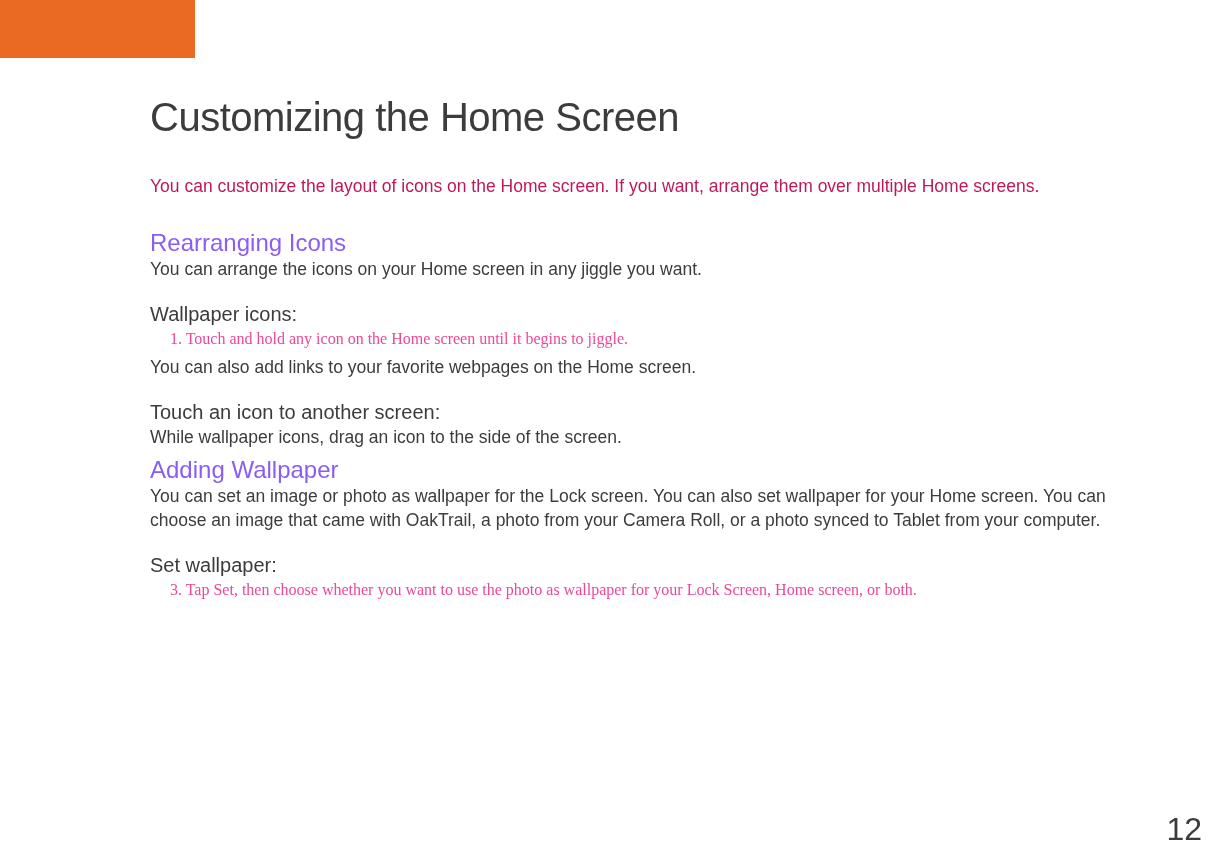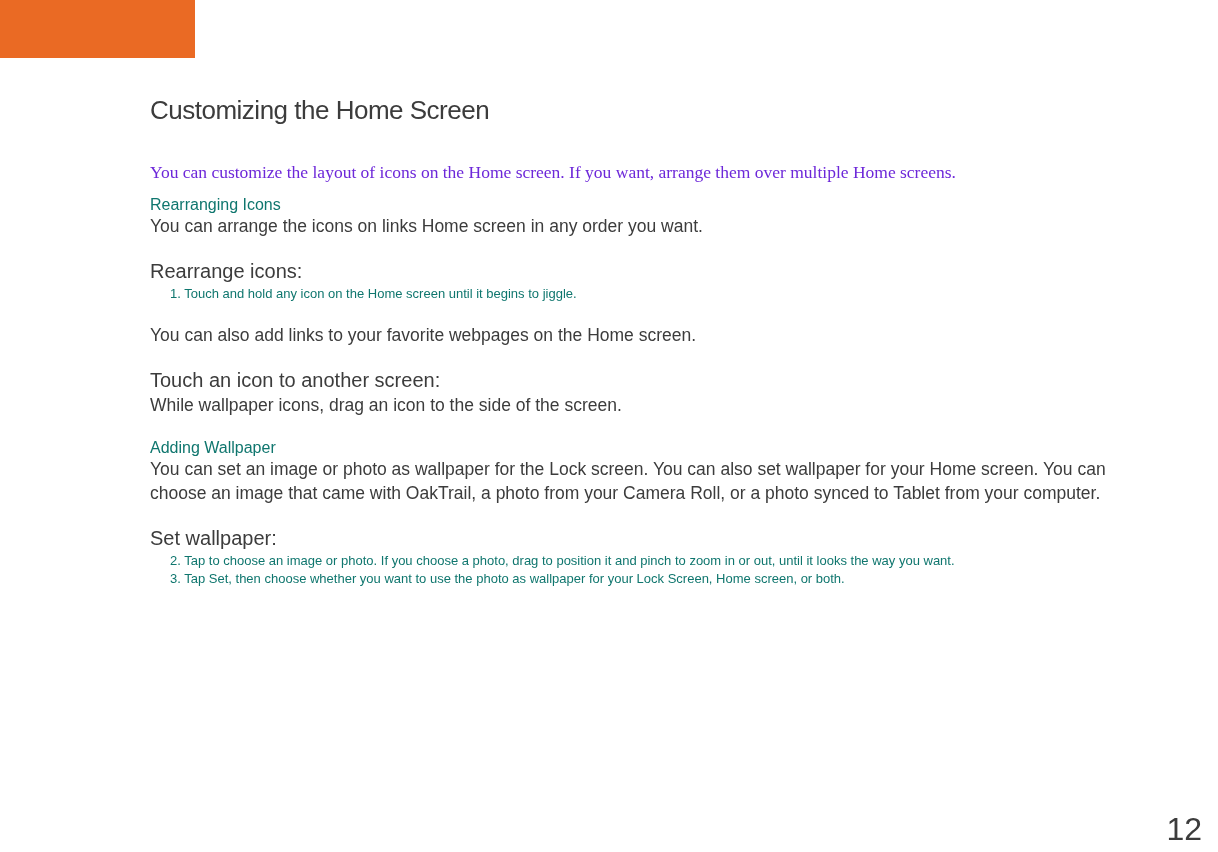--- a/index.html
+++ b/index.html
@@ -24,63 +24,63 @@
       height: 58px;
       background: #ea6a24;
     }
     .content {
       position: absolute;
       top: 95px;
       left: 150px;
       width: 960px;
     }
     .main-title {
-      font-size: 26px;
+      font-size: 40px;
       font-weight: 400;
       color: #3c3c3c;
       margin-bottom: 35px;
       letter-spacing: -0.5px;
     }
     .body-text {
       font-size: 17.5px;
-      color: #6d28d9;
+      color: #be185d;
       line-height: 1.35;
-      margin-bottom: 11px;
-      font-family: Liberation Serif, serif;
+      margin-bottom: 30px;
     }
     .sub-heading-orange {
-      font-size: 16px;
-      color: #0f766e;
+      font-size: 24px;
+      color: #8b5cf6;
       font-weight: 400;
       margin-bottom: 1px;
       margin-top: 0px;
     }
     .sub-heading-black {
       font-size: 20px;
       color: #3c3c3c;
       font-weight: 400;
       margin-bottom: 2px;
       margin-top: 22px;
     }
     .sub-body {
       font-size: 17.5px;
       color: #3c3c3c;
       line-height: 1.35;
     }
     .steps {
-      font-size: 13px;
-      color: #0f766e;
+      font-size: 16px;
+      color: #ec4899;
       line-height: 1.35;
       padding-left: 20px;
+      font-family: Liberation Serif, serif;
     }
     .steps div {
       margin-bottom: 0px;
     }
     .section-gap {
-      margin-top: 21px;
+      margin-top: 6px;
     }
     .page-number {
       position: absolute;
       bottom: 4px;
       right: 16px;
       font-size: 32px;
       color: #3c3c3c;
       font-weight: 400;
     }
   </style>
@@ -88,35 +88,34 @@
 <body>
 
 <div class="orange-tab"></div>
 
 <div class="content">
   <h1 class="main-title">Customizing the Home Screen</h1>
 
   <p class="body-text">You can customize the layout of icons on the Home screen. If you want, arrange them over multiple Home screens.</p>
 
   <h2 class="sub-heading-orange">Rearranging Icons</h2>
-  <p class="sub-body">You can arrange the icons on links Home screen in any order you want.</p>
+  <p class="sub-body">You can arrange the icons on your Home screen in any jiggle you want.</p>
 
-  <h3 class="sub-heading-black">Rearrange icons:</h3>
+  <h3 class="sub-heading-black">Wallpaper icons:</h3>
   <div class="steps">
     <div>1. Touch and hold any icon on the Home screen until it begins to jiggle.</div>
   </div>
 
   <p class="sub-body section-gap">You can also add links to your favorite webpages on the Home screen.</p>
 
   <h3 class="sub-heading-black">Touch an icon to another screen:</h3>
   <p class="sub-body">While wallpaper icons, drag an icon to the side of the screen.</p>
 
   <h2 class="sub-heading-orange section-gap">Adding Wallpaper</h2>
   <p class="sub-body">You can set an image or photo as wallpaper for the Lock screen. You can also set wallpaper for your Home screen. You can choose an image that came with OakTrail, a photo from your Camera Roll, or a photo synced to Tablet from your computer.</p>
 
   <h3 class="sub-heading-black">Set wallpaper:</h3>
   <div class="steps">
-    <div>2. Tap to choose an image or photo. If you choose a photo, drag to position it and pinch to zoom in or out, until it looks the way you want.</div>
     <div>3. Tap Set, then choose whether you want to use the photo as wallpaper for your Lock Screen, Home screen, or both.</div>
   </div>
 </div>
 
 <div class="page-number">12</div>
 
 </body></html>

